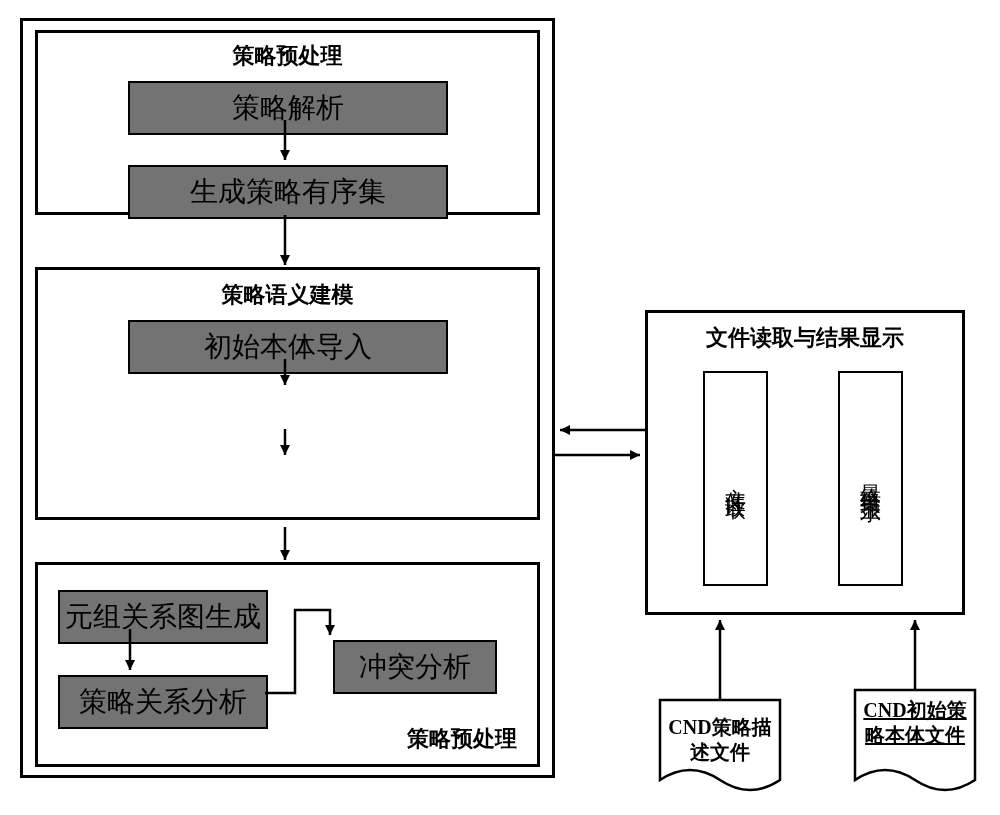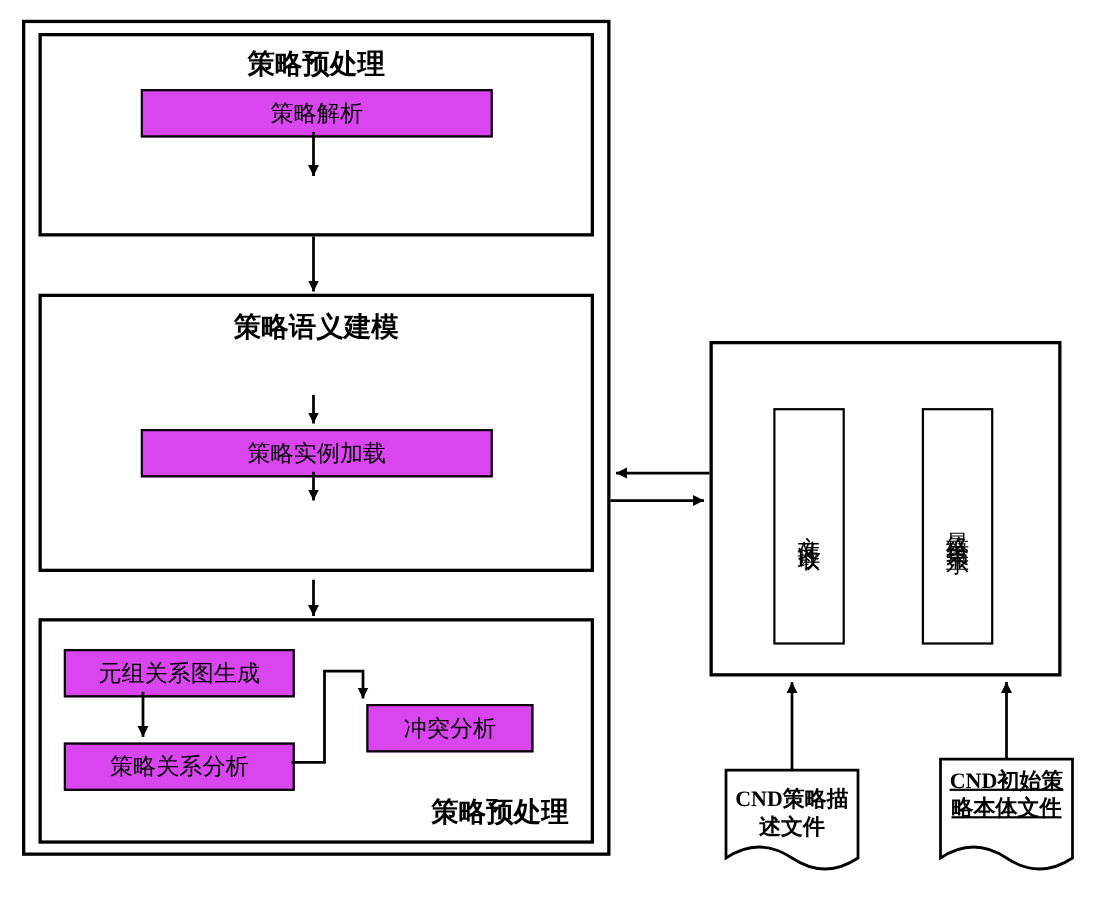--- a/index.html
+++ b/index.html
@@ -12,28 +12,28 @@
     background: #fff;
     position: relative;
   }
   .box {
     border: 3px solid #000;
     background: #fff;
     position: absolute;
   }
   .step-box {
     border: 2px solid #000;
-    background: #d946ef;
+    background: #737373;
     text-align: center;
-    font-size: 21px;
+    font-size: 28px;
     padding: 6px 0;
   }
   .section-title {
     font-weight: bold;
-    font-size: 25px;
+    font-size: 22px;
     text-align: center;
   }
   .vertical-text {
     writing-mode: vertical-rl;
     text-orientation: upright;
     letter-spacing: 4px;
     font-size: 21px;
   }
   svg {
     position: absolute;
@@ -51,35 +51,37 @@
   }
 </style>
 </head>
 <body>
 
 <div class="box" style="left:20px; top:18px; width:535px; height:760px;"></div>
 
 <div class="box" style="left:35px; top:30px; width:505px; height:185px;">
   <div class="section-title" style="margin-top:8px;">策略预处理</div>
   <div class="step-box" style="position:absolute; left:90px; top:48px; width:320px;">策略解析</div>
+  <div class="step-box" style="position:absolute; left:90px; top:132px; width:320px;">生成策略有序集</div>
 </div>
 
 <div class="box" style="left:35px; top:267px; width:505px; height:253px;">
   <div class="section-title" style="margin-top:10px;">策略语义建模</div>
-  <div class="step-box" style="position:absolute; left:90px; top:120px; width:320px;">策略实例加载</div>
+  <div class="step-box" style="position:absolute; left:90px; top:50px; width:320px;">初始本体导入</div>
 </div>
 
 <div class="box" style="left:35px; top:562px; width:505px; height:205px;">
   <div class="step-box" style="position:absolute; left:20px; top:25px; width:210px;">元组关系图生成</div>
   <div class="step-box" style="position:absolute; left:20px; top:110px; width:210px;">策略关系分析</div>
-  <div class="step-box" style="position:absolute; left:295px; top:75px; width:152px;">冲突分析</div>
+  <div class="step-box" style="position:absolute; left:295px; top:75px; width:164px;">冲突分析</div>
   <div class="section-title" style="position:absolute; right:20px; bottom:10px; text-align:right;">策略预处理</div>
 </div>
 
 <div class="box" style="left:645px; top:310px; width:320px; height:305px;">
+  <div class="section-title" style="margin-top:10px;">文件读取与结果显示</div>
   <div class="box" style="position:absolute; left:55px; top:58px; width:65px; height:215px; display:flex; align-items:center; justify-content:center; border-width:2px;">
     <span class="vertical-text">文件读取</span>
   </div>
   <div class="box" style="position:absolute; left:190px; top:58px; width:65px; height:215px; display:flex; align-items:center; justify-content:center; border-width:2px;">
     <span class="vertical-text">最终结果显示</span>
   </div>
 </div>
 
 <svg width="1000" height="815">
   <defs>

